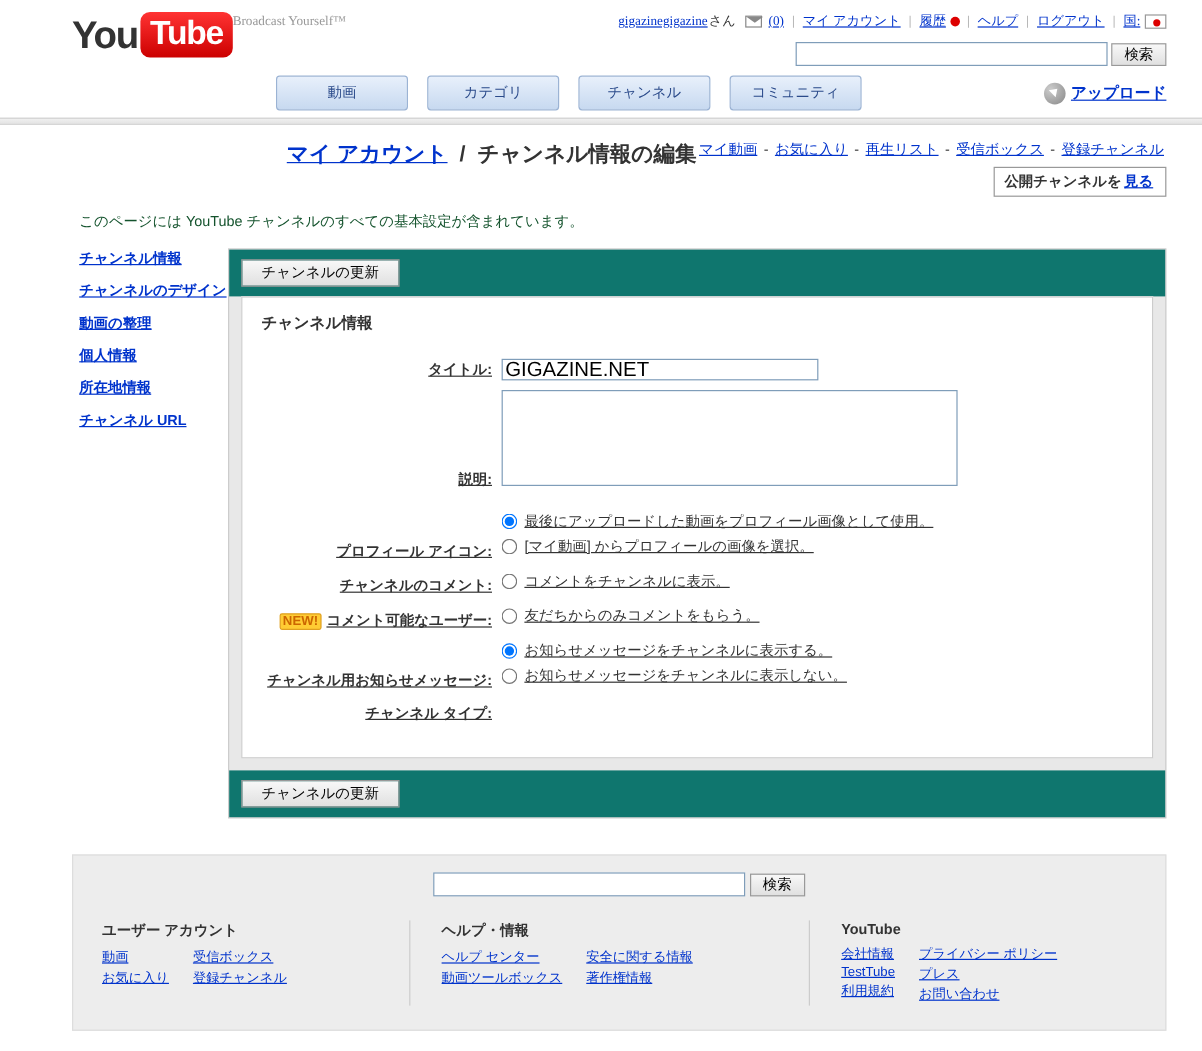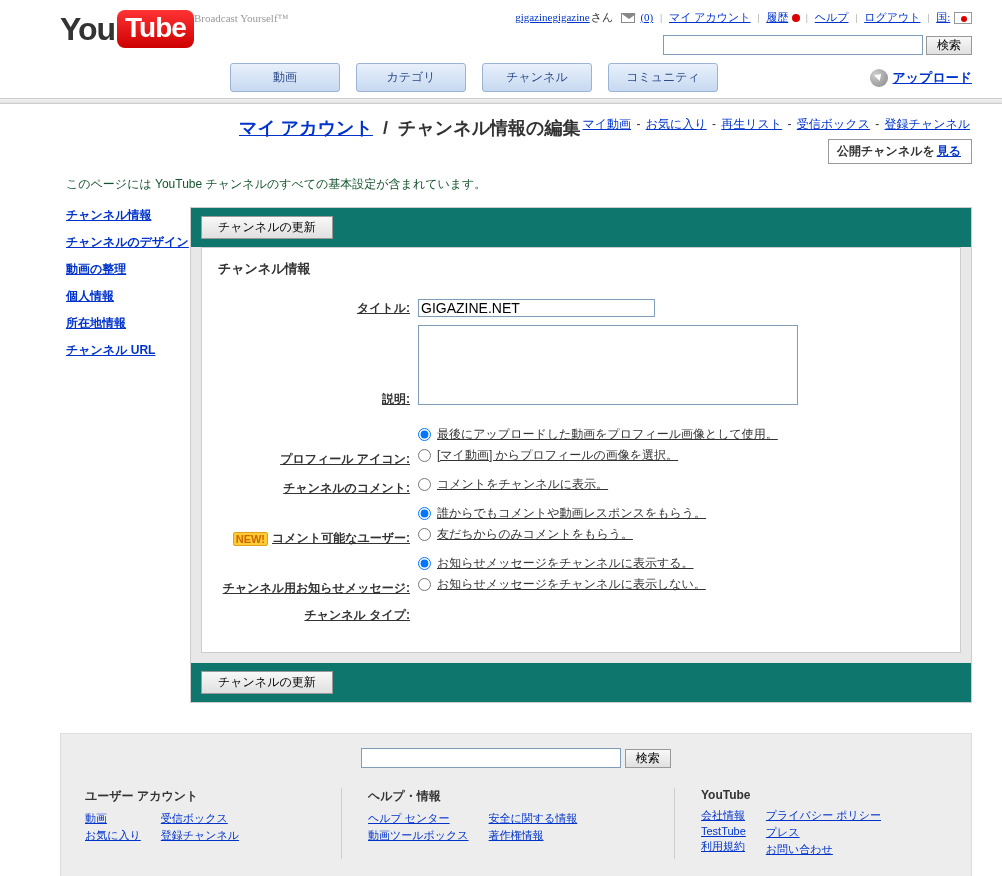--- a/index.html
+++ b/index.html
@@ -56,21 +56,21 @@
 .sidebar { width: 124px; }
 .sidebar a { display: block; font-weight: bold; margin-bottom: 10px; font-size: 12px; }
 .main-panel { flex: 1; border: 1px solid #ccc; background: #e8e8e8; }
 .btn-row { padding: 8px 10px; background: #0f766e; }
 .update-btn { background: linear-gradient(#f8f8f8,#e0e0e0); border: 1px solid #999; padding: 2px 16px; font-size: 12px; cursor: pointer; }
 .form-panel { background: #fff; margin: 0 10px 10px 10px; border: 1px solid #ccc; padding: 12px 16px 20px 16px; }
 .panel-title { font-weight: bold; font-size: 13px; margin-bottom: 20px; }
 .form-row { display: flex; margin-bottom: 8px; align-items: flex-end; text-decoration: underline; }
 .form-label { width: 200px; text-align: right; font-weight: bold; font-size: 12px; padding-right: 8px; padding-top: 2px; position: relative; }
 .form-control { flex: 1; font-size: 12px; }
-.text-input { width: 237px; border: 1px solid #7f9db9; height: 18px; font-size: 14px; padding: 0 2px; }
+.text-input { width: 264px; border: 1px solid #7f9db9; height: 18px; font-size: 17px; padding: 0 2px; }
 .textarea-input { width: 380px; height: 80px; border: 1px solid #7f9db9; font-family: Arial; font-size: 12px; resize: none; }
 .radio-line { display: flex; align-items: center; margin-bottom: 4px; }
 .radio-line input { margin-right: 6px; }
 .new-badge { display:inline-block; background:#ffcc33; color:#c60; font-size:11px; font-weight:bold; padding:0 2px; border:1px solid #e0a020; border-radius:2px; margin-right:4px; vertical-align:middle; }
 .type-row { padding-left: 0; }
 
 
 .footer { background: #ededed; border: 1px solid #ddd; margin: 10px 30px 0 60px; padding: 14px 14px 20px 14px; }
 .footer-search { text-align: center; margin-bottom: 20px; }
 .footer-cols { display: flex; }
@@ -211,24 +211,20 @@
               </div>
           </div>
         </div>
 
         <div class="form-row">
           <div class="form-label">
             <span class="new-badge">NEW!</span><span>コメント可能なユーザー:</span>
           </div>
           <div class="form-control">
             <div class="radio-line">
-                <input type="radio" name="who" checked="" style="">
-                <span>誰からでもコメントや動画レスポンスをもらう。</span>
-              </div>
-            <div class="radio-line">
                 <input type="radio" name="who" style="">
                 <span>友だちからのみコメントをもらう。</span>
               </div>
           </div>
         </div>
 
         <div class="form-row">
           <div class="form-label">チャンネル用お知らせメッセージ:</div>
           <div class="form-control">
             <div class="radio-line">

